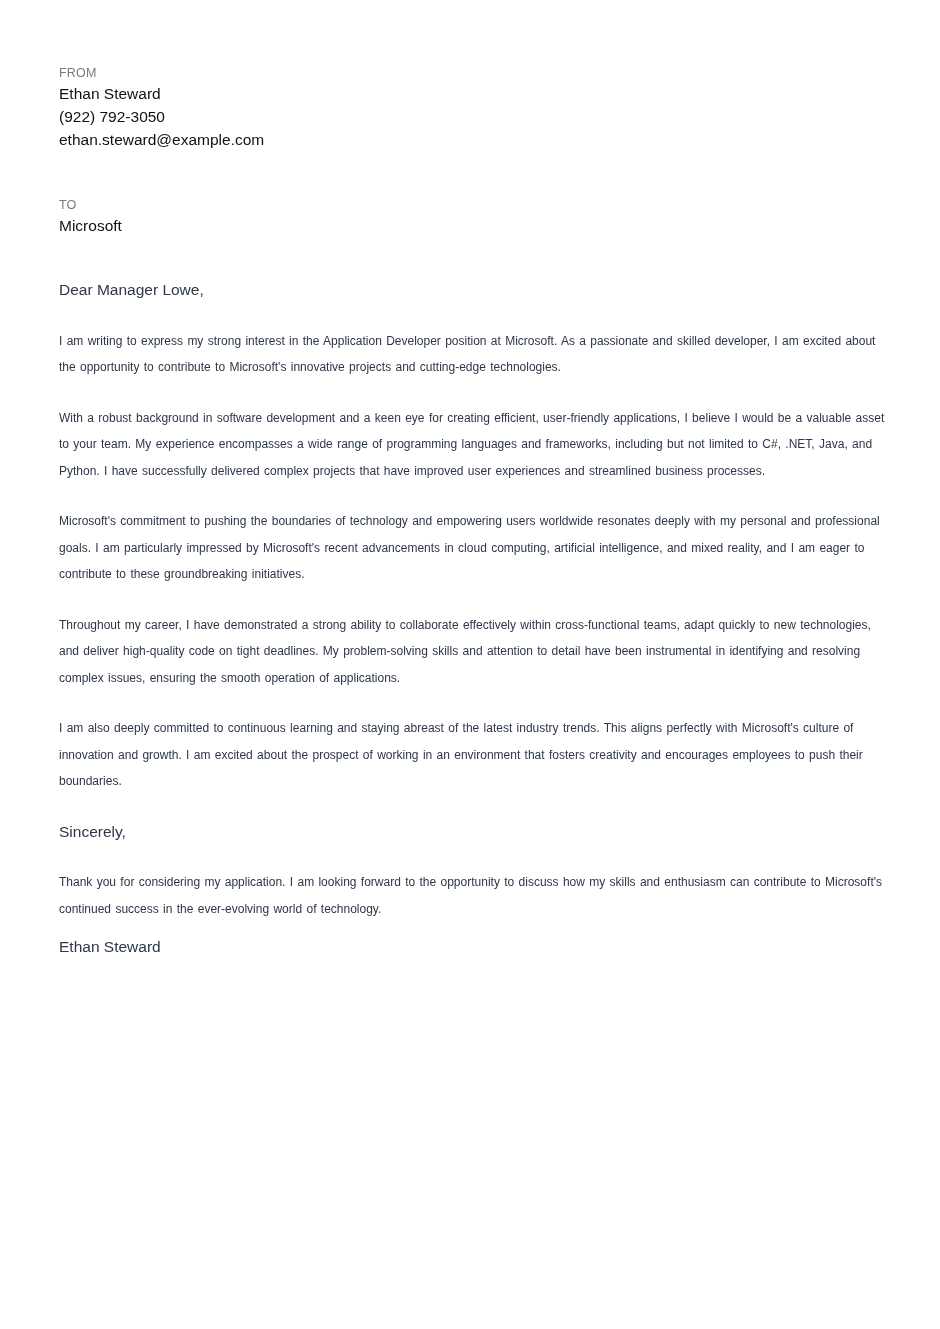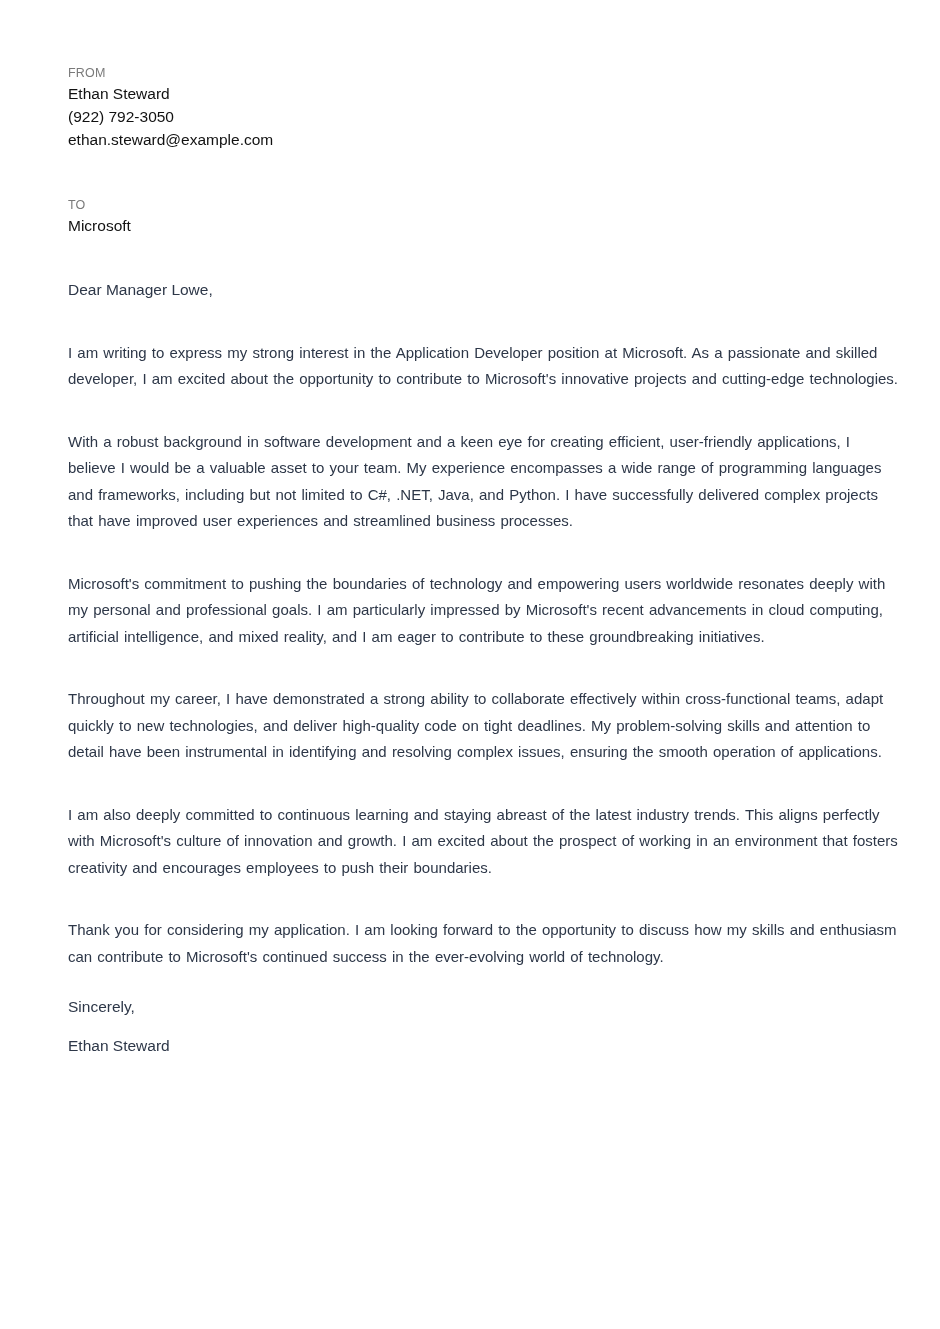--- a/index.html
+++ b/index.html
@@ -9,21 +9,21 @@
     }
     body {
       width: 940px;
       height: 1329px;
       position: relative;
       overflow: hidden;
       font-family: "Liberation Sans", "DejaVu Sans", sans-serif;
     }
     .page {
       position: absolute;
-      left: 68px;
+      left: 59px;
       top: 64px;
       width: 832px;
     }
     .block {
       margin: 0;
     }
     .label {
       font-size: 12.5px;
       color: #7a7a7a;
       line-height: 18px;
@@ -41,22 +41,22 @@
     .to-block {
       margin-top: 32px;
     }
     .salutation {
       margin-top: 40px;
       font-size: 15.5px;
       color: #2d3748;
       line-height: 26.5px;
     }
     .body-para {
-      margin-top: 36px;
-      font-size: 15px;
+      margin-top: 24px;
+      font-size: 12px;
       color: #2d3748;
       line-height: 26.5px;
       word-spacing: 1px;
     }
     .closing {
       margin-top: 24px;
       font-size: 15.5px;
       color: #2d3748;
       line-height: 26.5px;
     }
@@ -84,18 +84,18 @@
     <div class="contact-line">Microsoft</div>
   </div>
 
   <p class="block salutation">Dear Manager Lowe,</p>
 
   <p class="block body-para">I am writing to express my strong interest in the Application Developer position at Microsoft. As a passionate and skilled developer, I am excited about the opportunity to contribute to Microsoft's innovative projects and cutting-edge technologies.</p>
   <p class="block body-para">With a robust background in software development and a keen eye for creating efficient, user-friendly applications, I believe I would be a valuable asset to your team. My experience encompasses a wide range of programming languages and frameworks, including but not limited to C#, .NET, Java, and Python. I have successfully delivered complex projects that have improved user experiences and streamlined business processes.</p>
   <p class="block body-para">Microsoft's commitment to pushing the boundaries of technology and empowering users worldwide resonates deeply with my personal and professional goals. I am particularly impressed by Microsoft's recent advancements in cloud computing, artificial intelligence, and mixed reality, and I am eager to contribute to these groundbreaking initiatives.</p>
   <p class="block body-para">Throughout my career, I have demonstrated a strong ability to collaborate effectively within cross-functional teams, adapt quickly to new technologies, and deliver high-quality code on tight deadlines. My problem-solving skills and attention to detail have been instrumental in identifying and resolving complex issues, ensuring the smooth operation of applications.</p>
   <p class="block body-para">I am also deeply committed to continuous learning and staying abreast of the latest industry trends. This aligns perfectly with Microsoft's culture of innovation and growth. I am excited about the prospect of working in an environment that fosters creativity and encourages employees to push their boundaries.</p>
+  <p class="block closing">Sincerely,</p>
+
   <p class="block body-para">Thank you for considering my application. I am looking forward to the opportunity to discuss how my skills and enthusiasm can contribute to Microsoft's continued success in the ever-evolving world of technology.</p>
-
-  <p class="block closing">Sincerely,</p>
   <p class="block signature">Ethan Steward</p>
 
 </div>
 
 </body></html>

